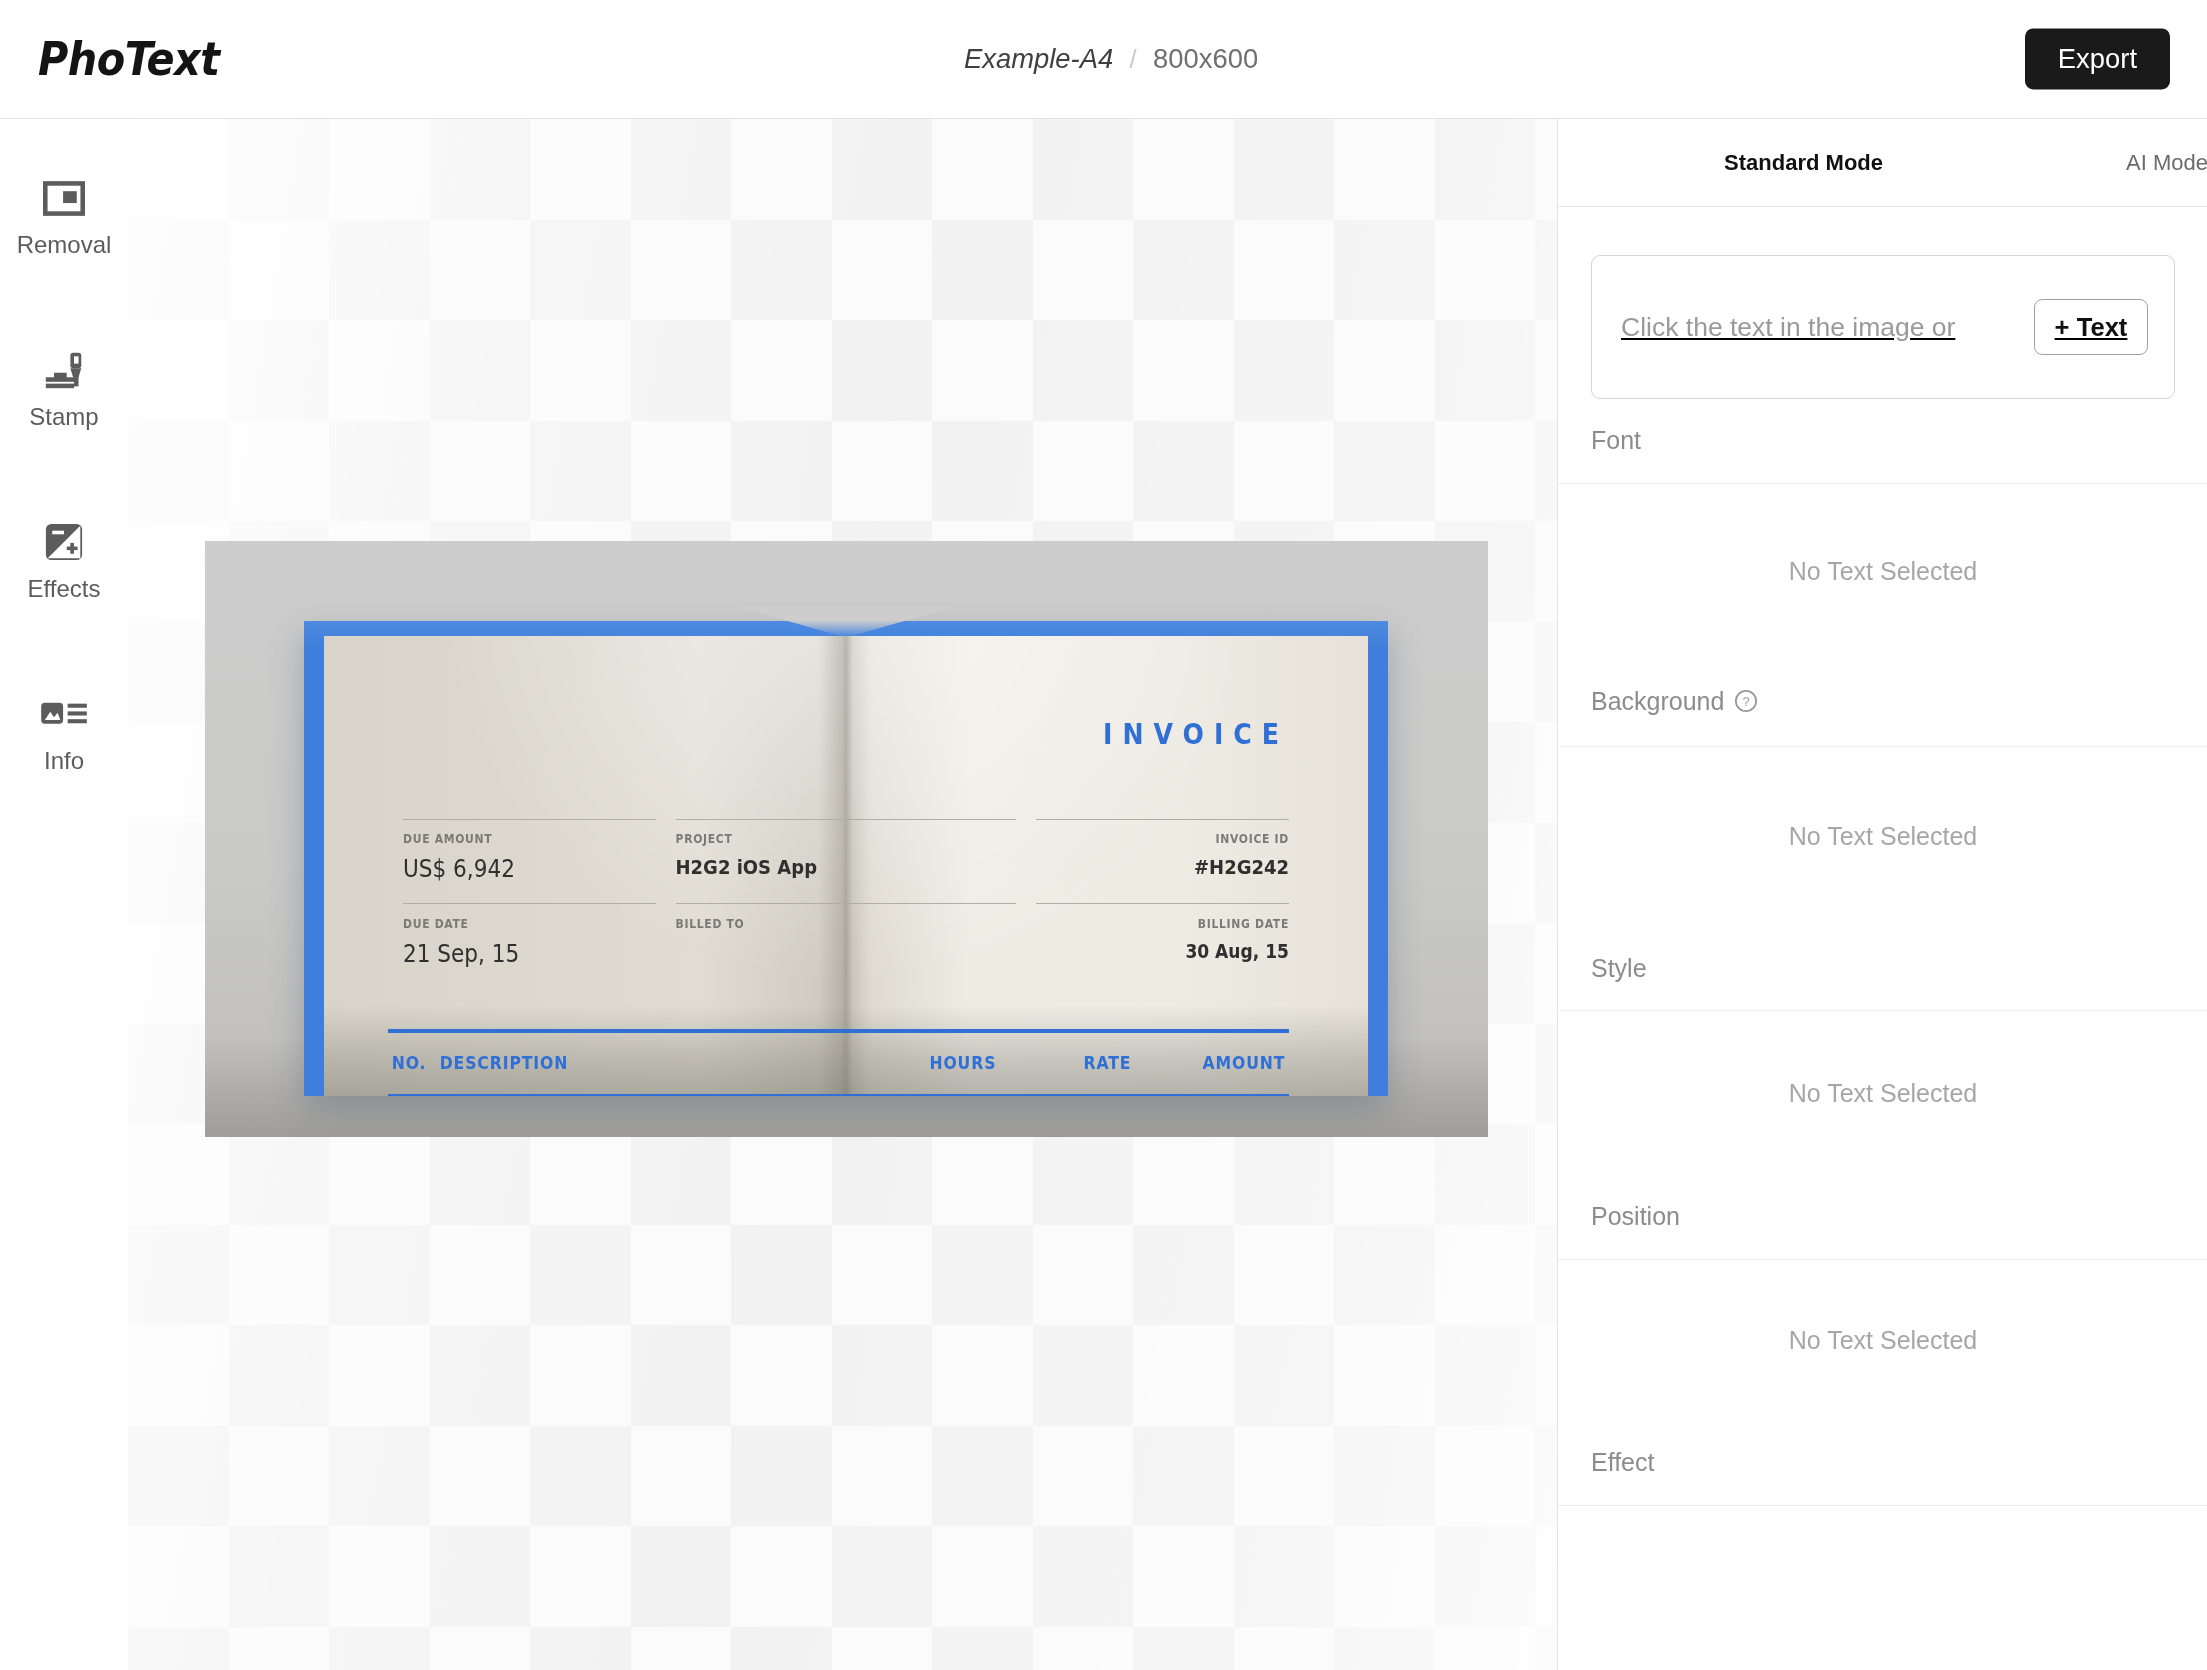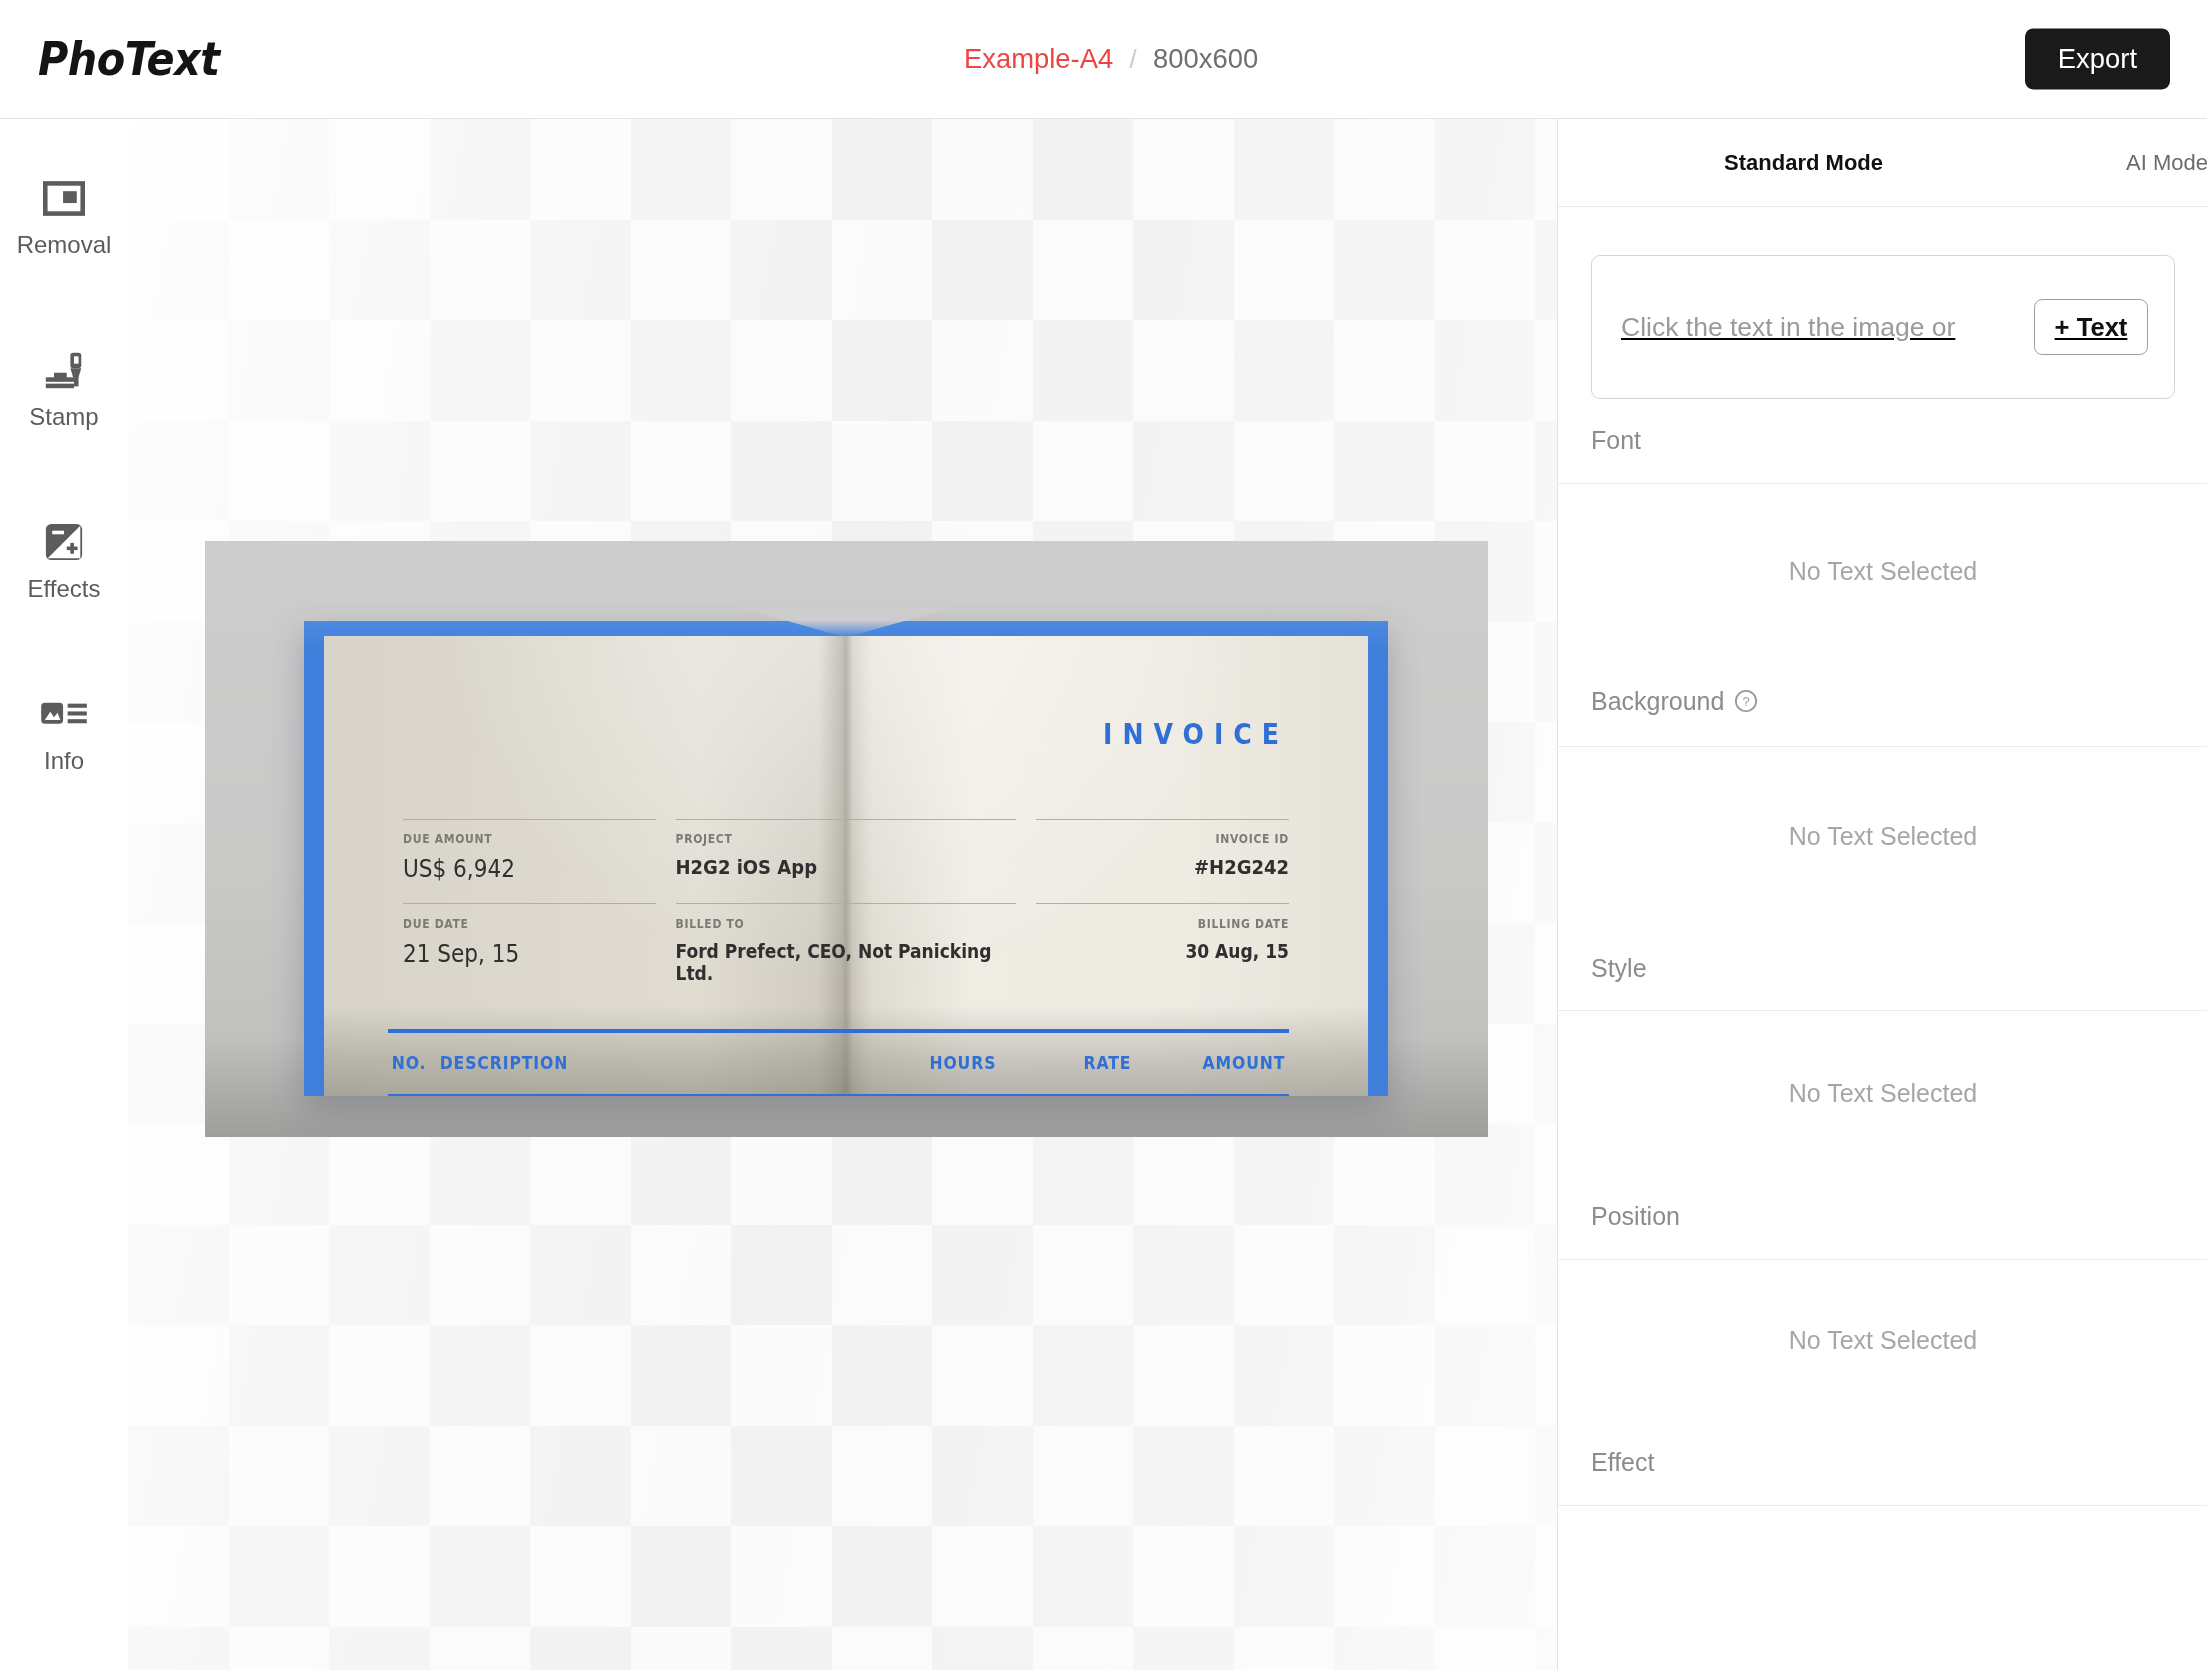--- a/index.html
+++ b/index.html
@@ -23,21 +23,21 @@
     position: absolute; left: 38px; top: 50%; transform: translateY(-50%);
     font-family: "DejaVu Sans Condensed", "Liberation Sans Narrow", "Liberation Sans", sans-serif;
     font-size: 46px; font-weight: 700; font-style: italic;
     color: #141414; letter-spacing: -0.5px;
   }
   .breadcrumb {
     position: absolute; left: 964px; top: 50%; transform: translateY(-50%);
     display: flex; align-items: center; gap: 16.4px;
     font-size: 27.4px;
   }
-  .bc-name { color: #ef4444; }
+  .bc-name { color: #404040; font-style: italic; }
   .bc-sep  { color: #c9c9c9; font-size: 25.6px; }
   .bc-dims { color: #6f6f6f; }
   .export-btn {
     position: absolute; right: 38px; top: 50%; transform: translateY(-50%);
     background: #1a1a1a; color: #ffffff;
     border: none; border-radius: 8.2px;
     padding: 14.6px 33px;
     font-family: "Liberation Sans", sans-serif;
     font-size: 27.4px; cursor: pointer;
   }
@@ -321,21 +321,20 @@
                   <div class="mlabel">INVOICE ID</div>
                   <div class="mval small">#H2G242</div>
                 </div>
 
                 <div class="mcell">
                   <div class="mlabel">DUE DATE</div>
                   <div class="mval">21 Sep, 15</div>
                 </div>
                 <div class="mcell">
                   <div class="mlabel">BILLED TO</div>
-                  <div class="mval sm2">Ford Prefect, CEO, Not Panicking Ltd.</div>
                 </div>
                 <div class="mcell r">
                   <div class="mlabel">BILLING DATE</div>
                   <div class="mval sm2">30 Aug, 15</div>
                 </div>
               </div>
 
               <div class="tbl">
                 <div class="trow head">
                   <div class="tc">NO.</div>

